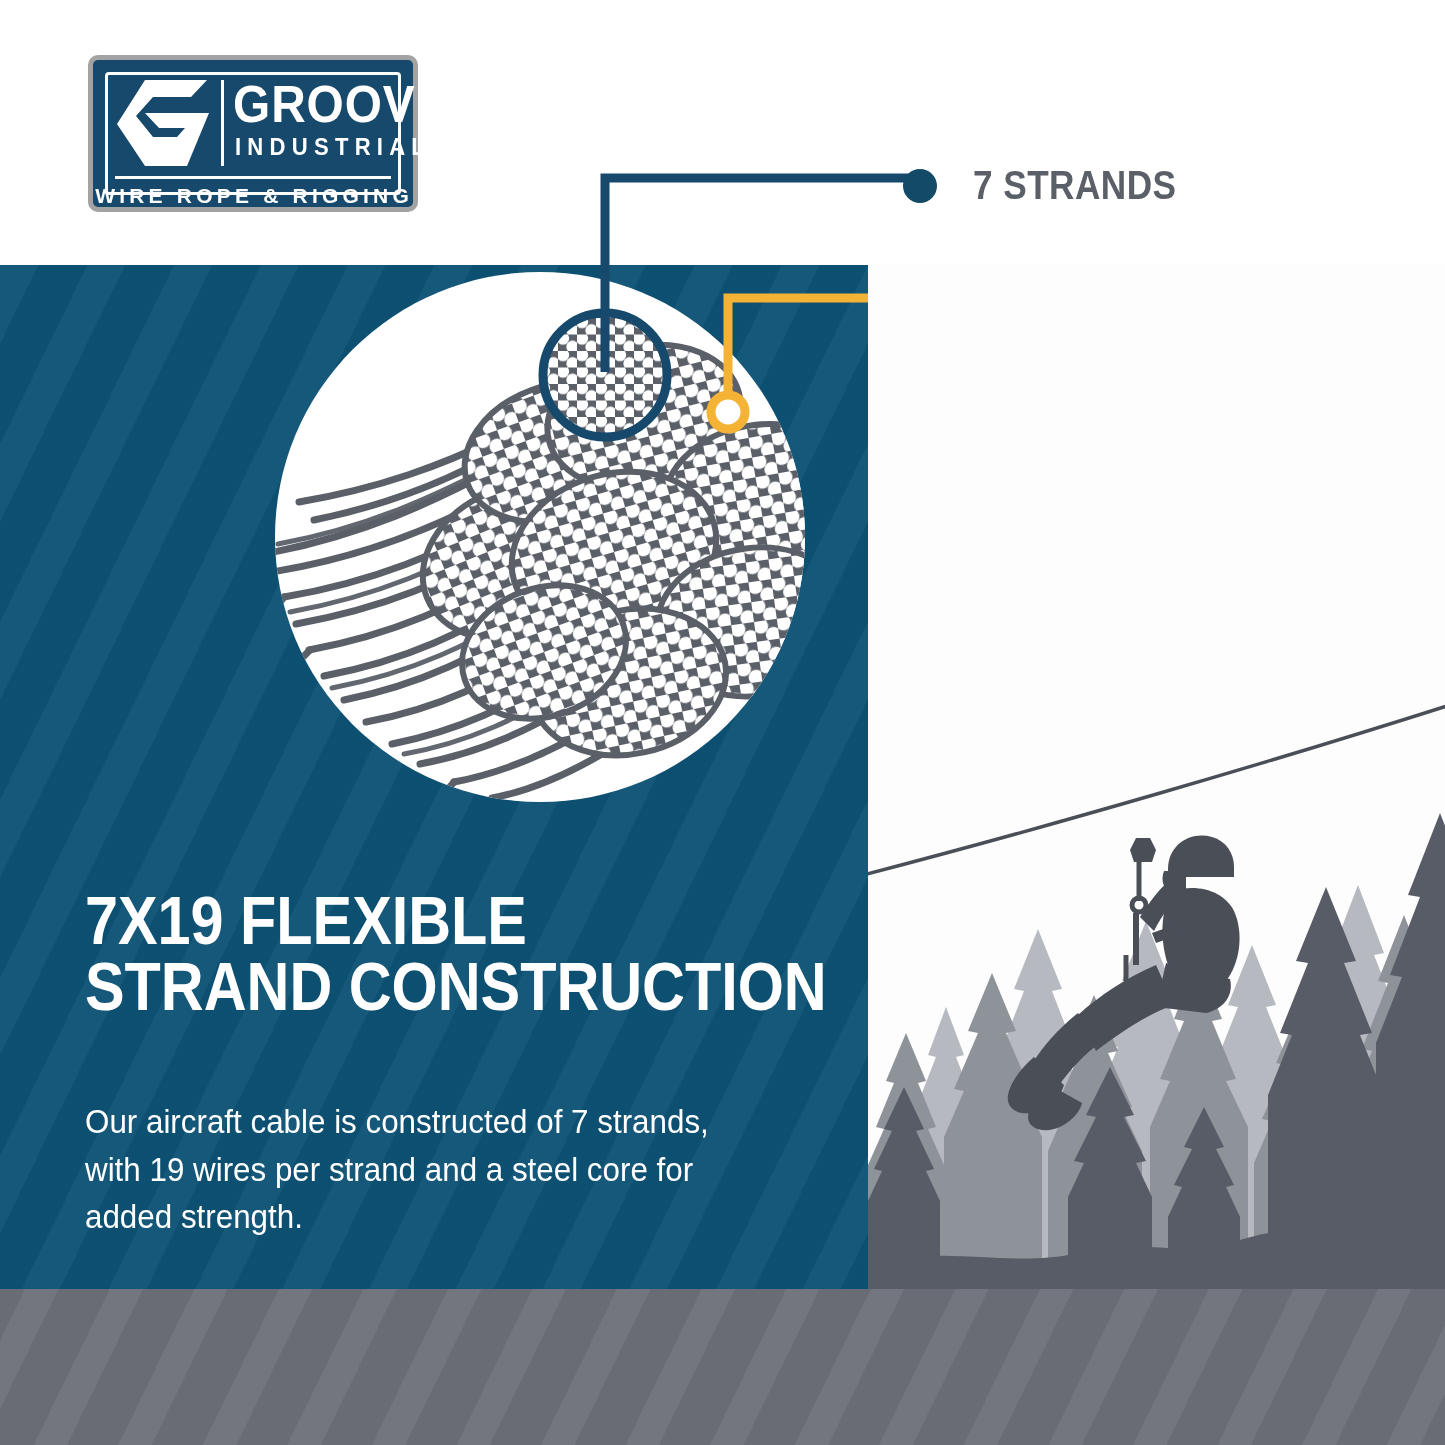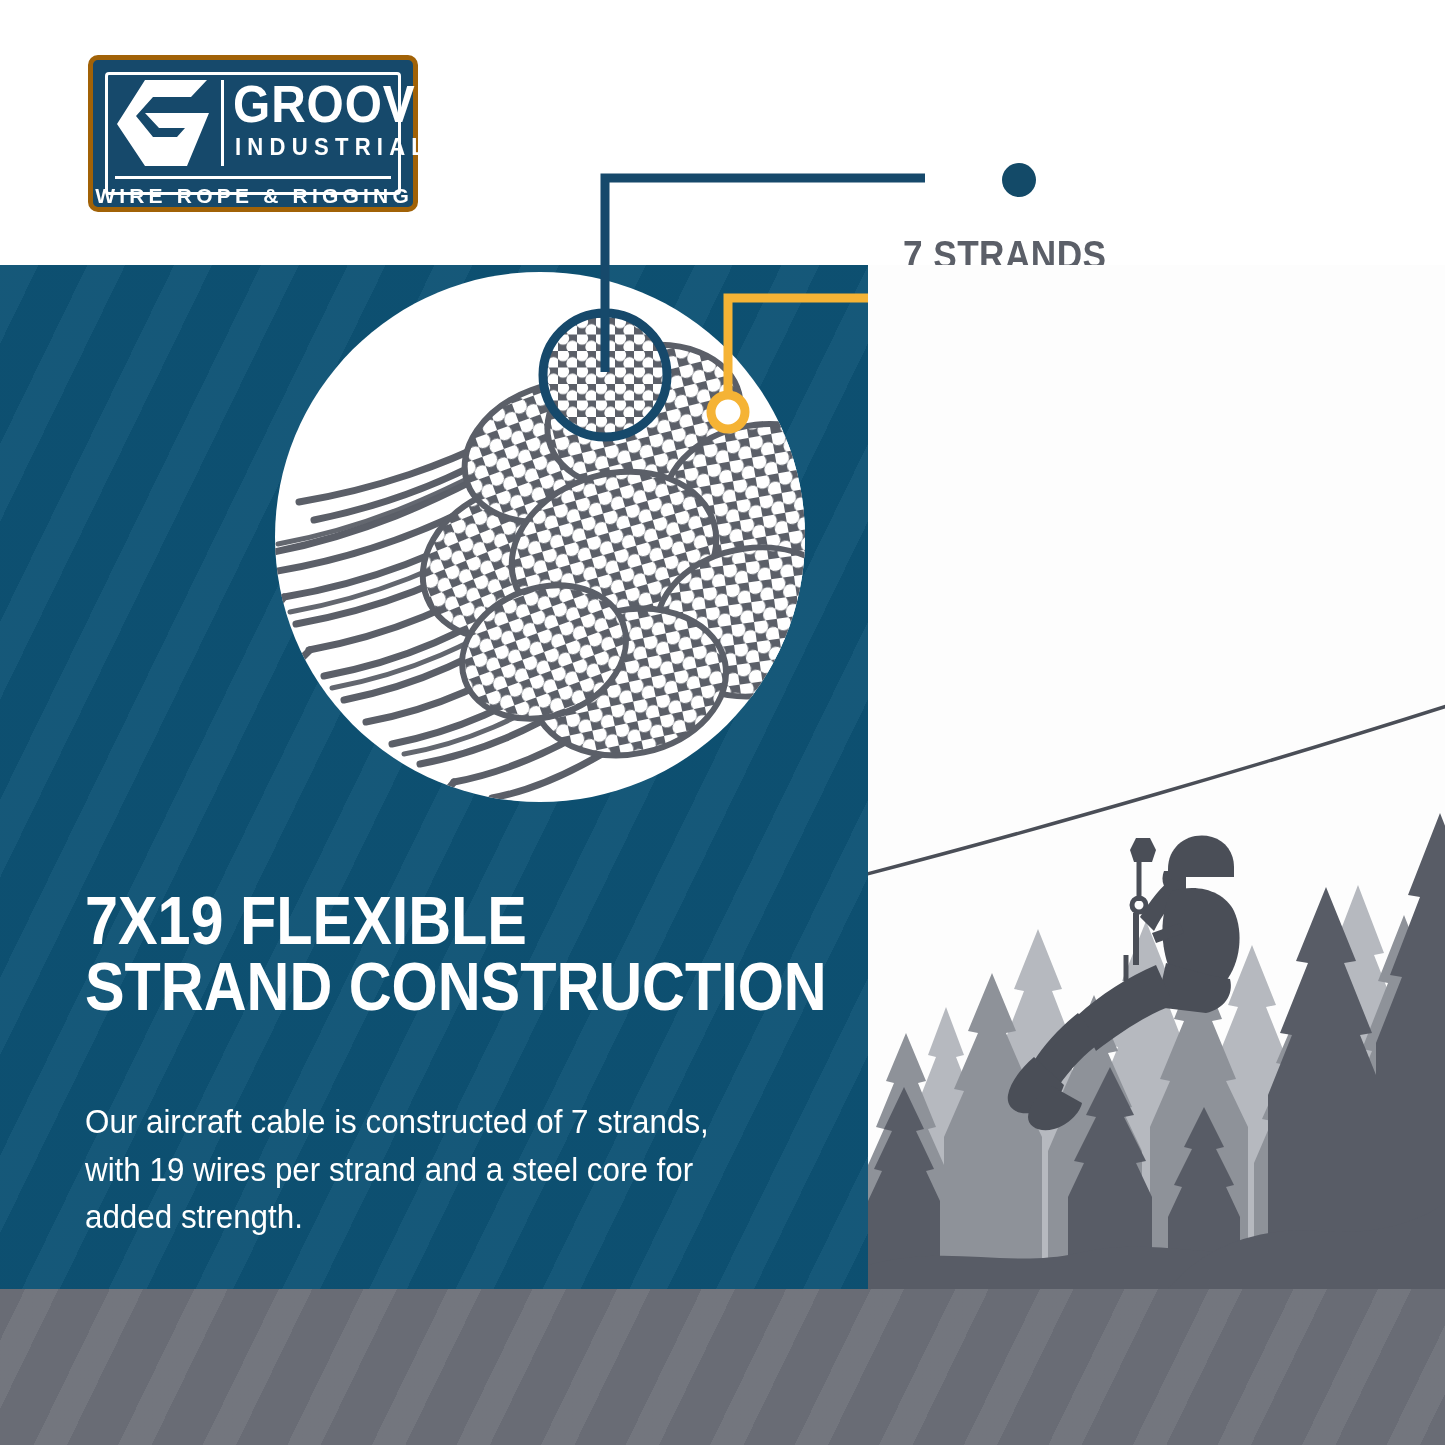--- a/index.html
+++ b/index.html
@@ -12,21 +12,21 @@
   }
   #stage { position:absolute; inset:0; width:1445px; height:1445px; }
 
   
   .logo-wrap {
     position:absolute; left:88px; top:55px;
     width:330px; height:157px;
   }
   .logo-outer {
     position:absolute; inset:0;
-    border:5px solid #a16207;
+    border:5px solid #a3a3a3;
     border-radius:10px;
     background:#16496b;
     padding:7px;
   }
   .logo-inner {
     position:absolute; left:12px; top:12px; right:12px; bottom:12px;
     border:3px solid #ffffff;
     border-radius:4px;
   }
   .logo-mark {
@@ -80,21 +80,21 @@
     position:absolute; left:275px; top:272px;
     width:530px; height:530px;
     border-radius:50%;
     background:#ffffff;
   }
   .cable-svg { position:absolute; left:254px; top:252px; width:620px; height:580px; }
 
   
   .callouts-svg { position:absolute; left:560px; top:150px; width:420px; height:300px; }
   .callout-row {
-    position:absolute; display:flex; align-items:center; gap:36px;flex-direction:column;
+    position:absolute; display:flex; align-items:center; gap:36px;
   }
   .callout-dot { width:34px; height:34px; border-radius:50%; flex:none; }
   .callout-text {
     font-size:40px; font-weight:bold; color:#5b5f68;
     letter-spacing:0.5px; white-space:nowrap;
     transform:scaleX(0.88); transform-origin:left center;
     font-family:"Liberation Sans", sans-serif;
   }
   #callout-0 { left:903px; top:163px; }
   #callout-1 { left:903px; top:283px; }

